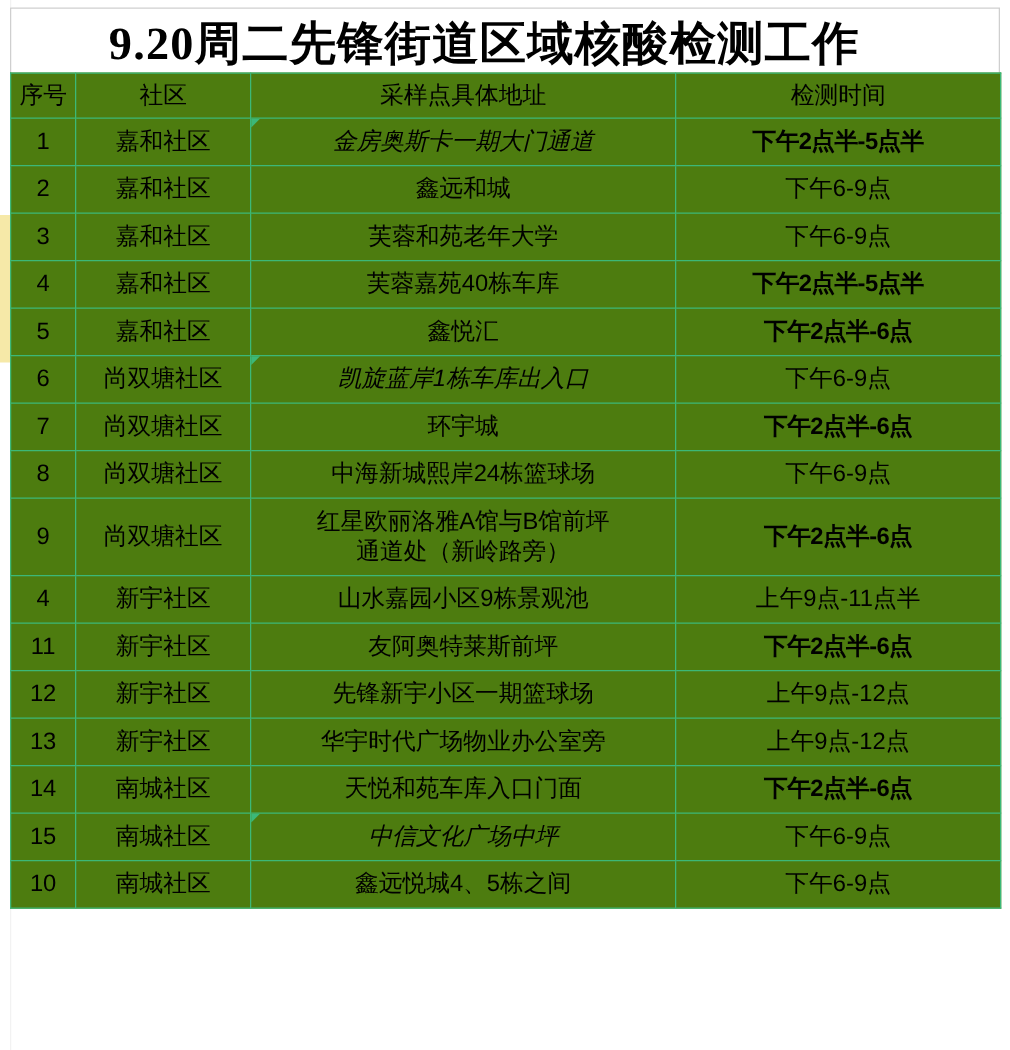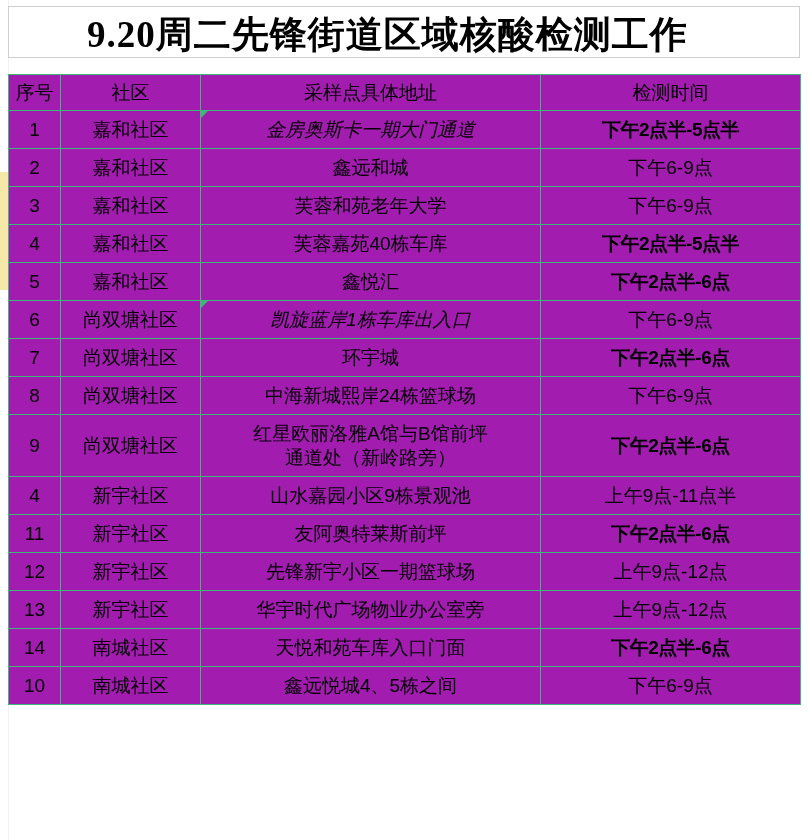--- a/index.html
+++ b/index.html
@@ -35,21 +35,21 @@
     top: 172px;
     width: 8px;
     height: 118px;
     background: #f6e9a8;
   }
   .title-row {
     position: absolute;
     left: 8px;
     top: 6px;
     width: 792px;
-    height: 52px;
+    height: 66px;
     border: 1px solid #cfcfcf;
     box-sizing: border-box;
     background: #ffffff;
     overflow: hidden;
   }
   .title-text {
     font-family: "Liberation Serif", serif;
     font-weight: bold;
     font-size: 37px;
     letter-spacing: 1px;
@@ -59,22 +59,21 @@
     left: 78px;
     top: 3px;
   }
   table.grid {
     position: absolute;
     left: 8px;
     top: 58px;
     width: 792px;
     border-collapse: collapse;
     table-layout: fixed;
-    background: #a21caf;
-    margin-top: 16px;
+    background: #4d7c0f;
   }
   table.grid td, table.grid th {
     border: 1px solid #39b54a;
     border-color: #3cb878;
     text-align: center;
     vertical-align: middle;
     font-family: "Liberation Sans", sans-serif;
     font-size: 19px;
     color: #000000;
     padding: 2px 3px;
@@ -229,20 +228,26 @@
           <td>华宇时代广场物业办公室旁</td>
           <td class="time-cell red">上午9点-12点</td>
         </tr>
         <tr>
           <td>14</td>
           <td>南城社区</td>
           <td>天悦和苑车库入口门面</td>
           <td class="time-cell bold">下午2点半-6点</td>
         </tr>
         <tr>
+          <td>15</td>
+          <td>南城社区</td>
+          <td class="corner-mark">中信文化广场中坪</td>
+          <td class="time-cell">下午6-9点</td>
+        </tr>
+        <tr>
           <td>10</td>
           <td>南城社区</td>
           <td>鑫远悦城4、5栋之间</td>
           <td class="time-cell">下午6-9点</td>
         </tr>
       </tbody>
   </table>
 
 </div>
 

